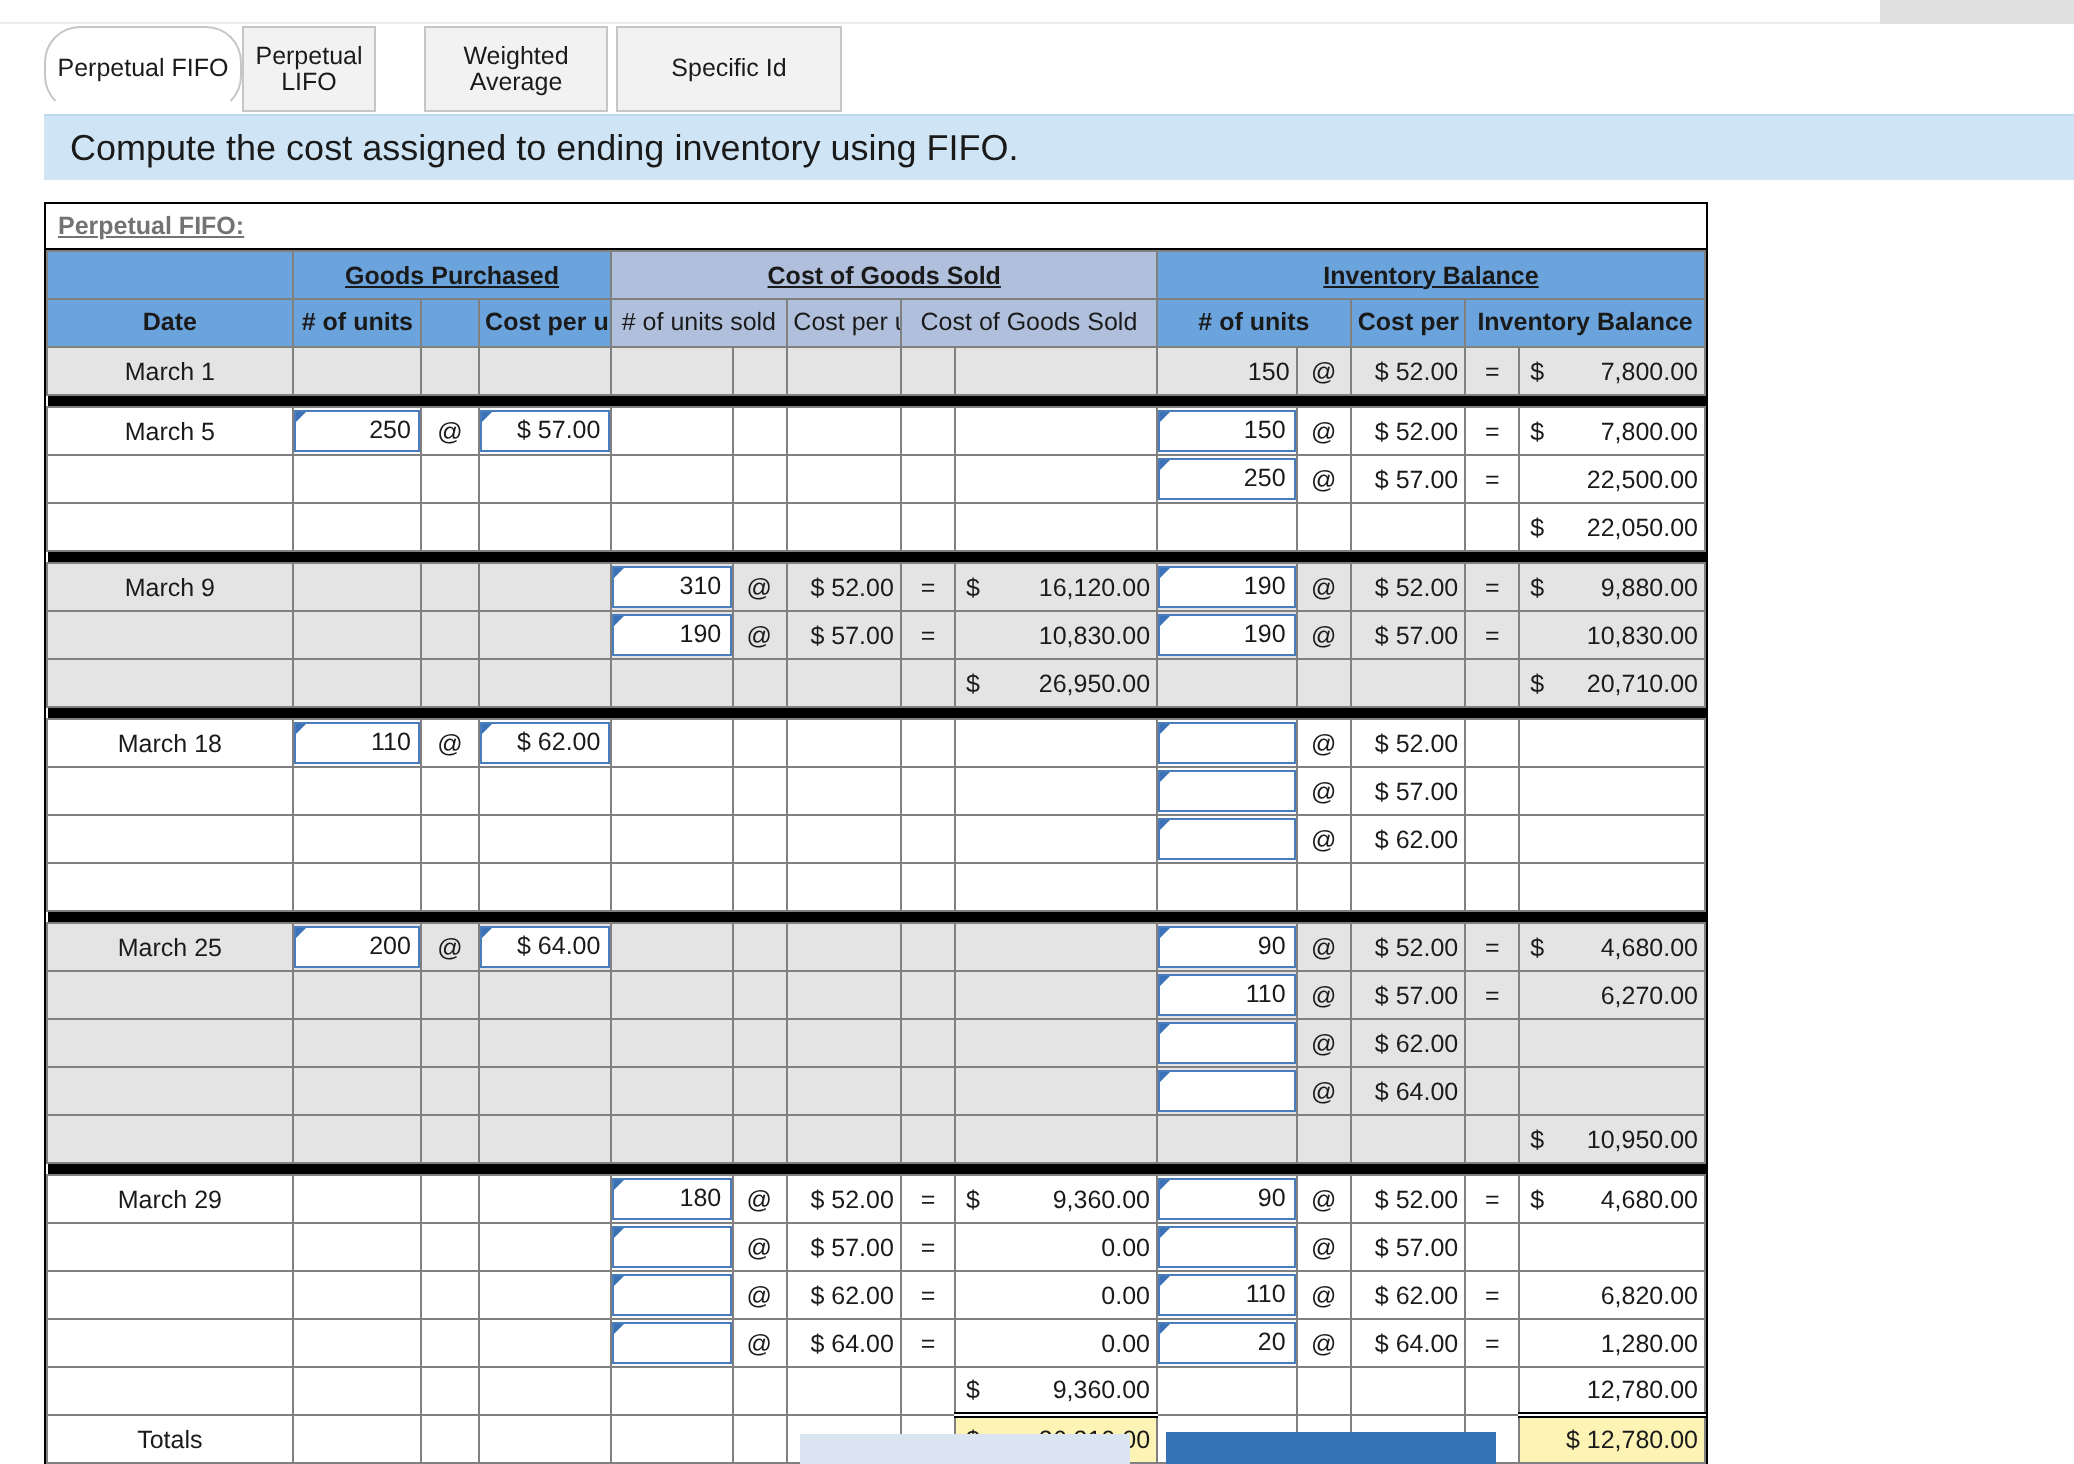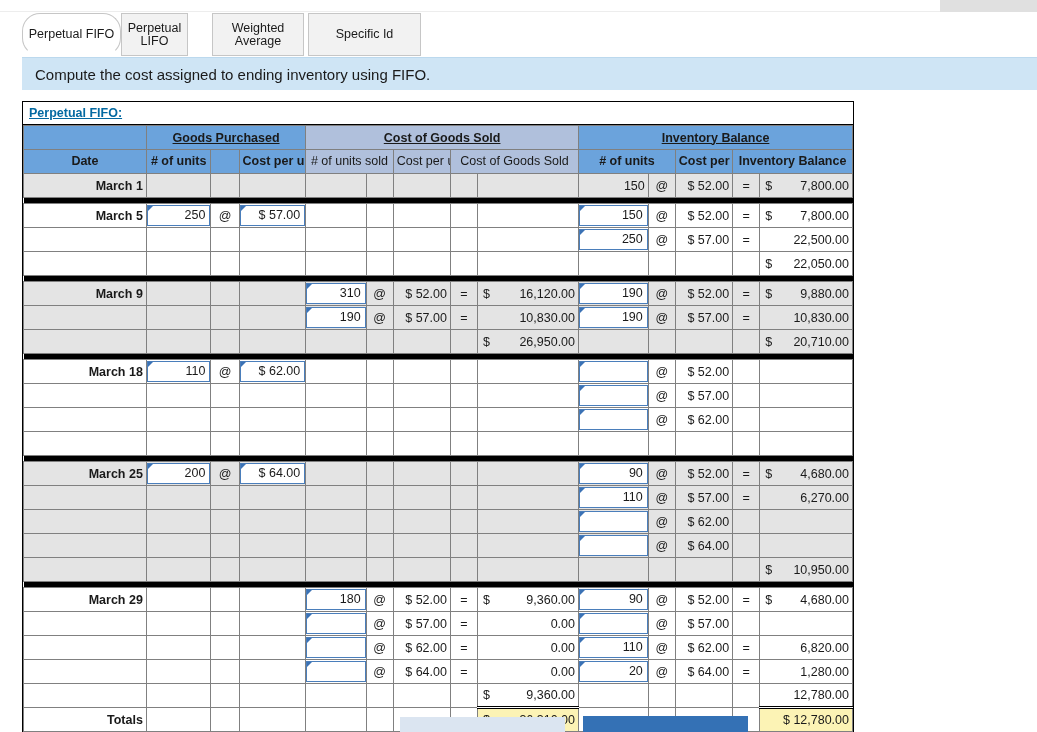--- a/index.html
+++ b/index.html
@@ -32,35 +32,35 @@
   #tab1{left:99px;width:67px;}
   #tab2{left:190px;width:92px;}
   #tab3{left:286px;width:113px;}
 
   
   #instr{
     position:absolute;top:57px;left:22px;width:1015px;height:33px;
     background:#cfe5f5;
     display:flex;align-items:center;
     box-sizing:border-box;padding-left:13px;
-    font-size:15px;color:#1a1a1a;
+    font-size:18px;color:#1a1a1a;
     border-top:1px solid #bcd9ee;
   }
 
   
   #sheet{
     position:absolute;top:101px;left:22px;
     width:830px;
     border:1px solid #000;
     box-sizing:content-box;
     background:#fff;
   }
   #sheetTitle{
     height:22px;line-height:22px;padding-left:6px;
-    font-size:12.5px;font-weight:bold;color:#0369a1;
+    font-size:12.5px;font-weight:bold;color:#737373;
     background:#fff;
     border-bottom:1px solid #000;
   }
   #sheetTitle span{text-decoration:underline;}
 
   table.grid{border-collapse:collapse;table-layout:fixed;width:830px;}
   table.grid td{
     border:1px solid #808080;
     height:24px;
     padding:0 3px;
@@ -87,21 +87,21 @@
   
   tr.shade td{background:#e4e4e4;}
   tr.plain td{background:#ffffff;}
 
   
   tr.sep td{height:6px;padding:0;background:#000;border:none;}
 
   
   .r{text-align:right;}
   .c{text-align:center;}
-  .l{text-align:right;font-weight:bold;}
+  .l{text-align:center;}
   .money{position:relative;text-align:right;}
   .money .sym{position:absolute;left:5px;top:0;bottom:0;display:flex;align-items:center;}
 
   
   td.rule-top{border-top:1.6px solid #000 !important;}
   
   td.dbl-top{border-top:3px double #000 !important;}
   td.total-hl{background:#fcf3b5 !important;}
 
   

